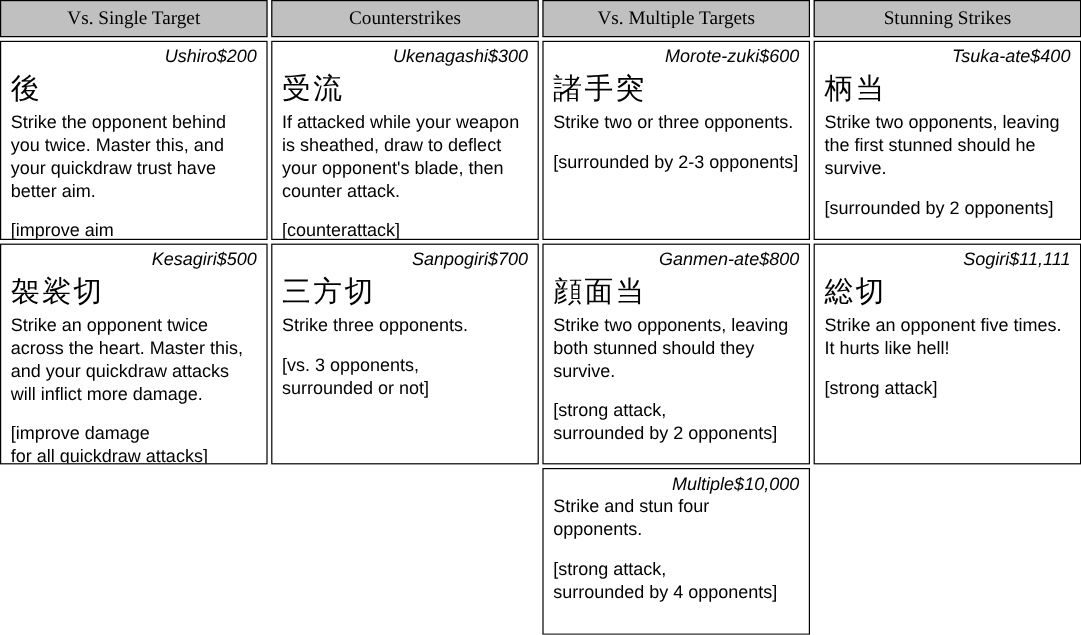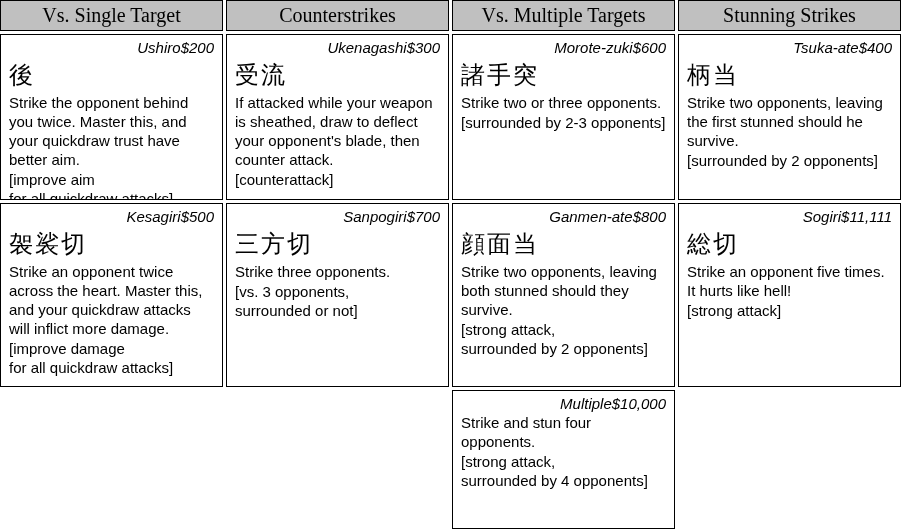--- a/index.html
+++ b/index.html
@@ -18,21 +18,21 @@
     color: #000000;
   }
   .cell {
     box-sizing: border-box;
     border: 1px solid #000000;
     overflow: hidden;
   }
   .header-cell {
     background: #c0c0c0;
     font-family: "Liberation Serif", serif;
-    font-size: 20px;
+    font-size: 16px;
     display: flex;
     align-items: center;
     justify-content: center;
   }
   .body-cell {
     background: #ffffff;
     font-family: "Liberation Sans", sans-serif;
     font-size: 15px;
     padding: 4px 8px;
   }
@@ -52,21 +52,21 @@
     font-size: 24px;
     line-height: 36px;
     letter-spacing: 2px;
   }
   .desc {
     margin: 0;
     line-height: 19px;
     white-space: pre-line;
   }
   .note {
-    margin-top: 1px;
+    margin-top: 14px;
     line-height: 19px;
     white-space: pre-line;
   }
 </style>
 </head>
 <body>
 
 <div class="table">
 
   <div class="cell header-cell">

